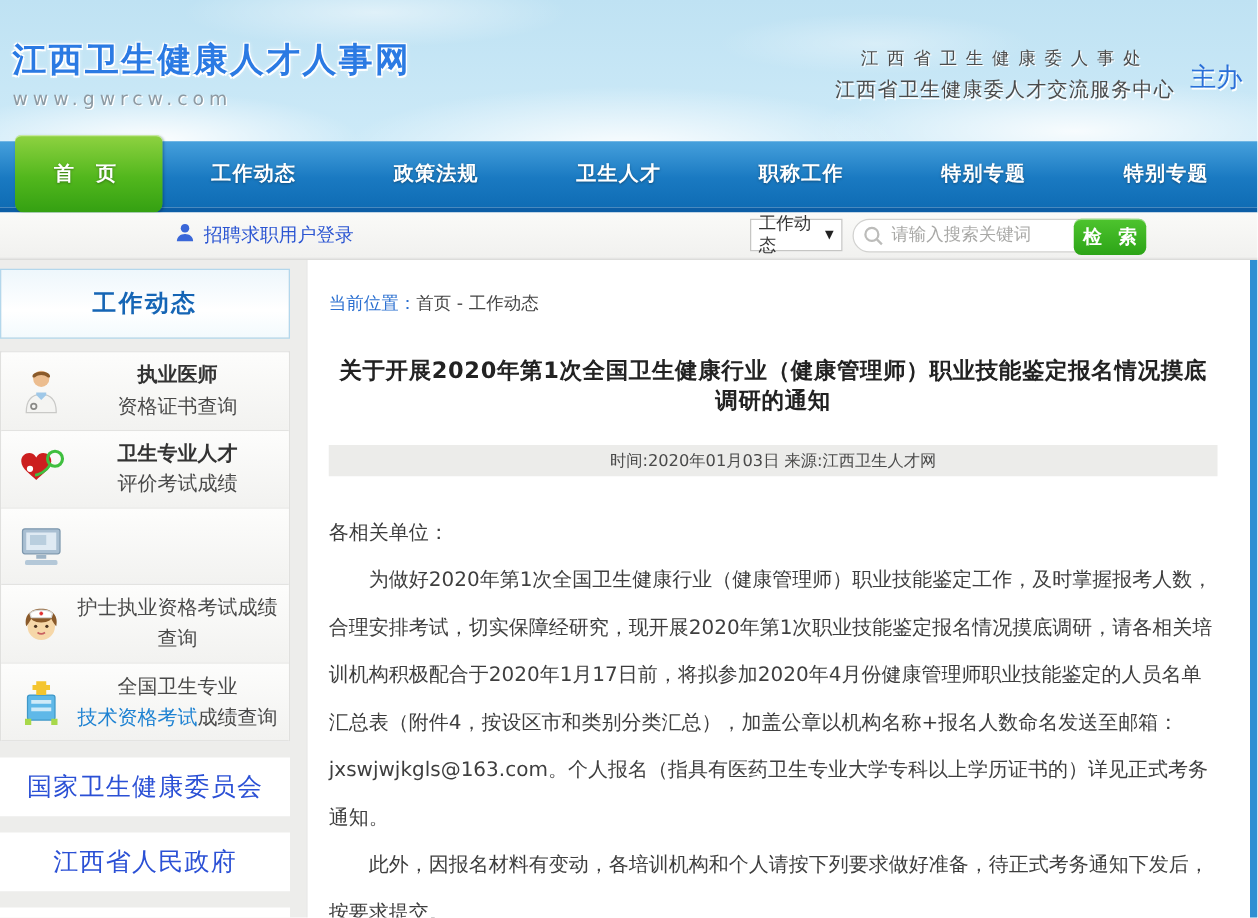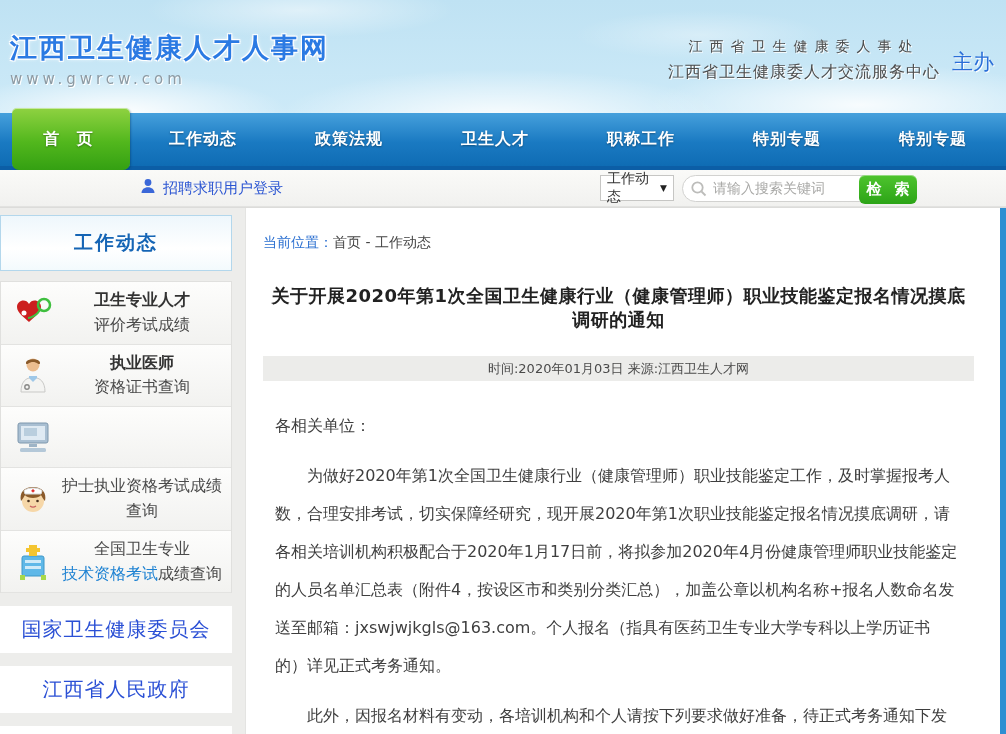--- a/index.html
+++ b/index.html
@@ -117,21 +117,21 @@
   .article-title {
     margin-top:32px; text-align:center; font-size:18px; font-weight:bold; color:#222;
     letter-spacing:.5px;
   }
   .meta-bar {
     margin-top:24px; height:25px; background:#ececea;
     display:flex; align-items:center; justify-content:center;
     font-size:13px; color:#4a4a4a;
   }
   .article { margin-top:26px; font-size:16px; color:#3e3e3e; line-height:38px; }
-  .article p { margin:12px; }
+  .article p { margin:0; }
   .article p.indent { text-indent:2em; }
 </style>
 </head>
 <body>
 
 <div class="page">
 
   <div class="sky">
     <div class="logo">
       <div class="logo-title">江西卫生健康人才人事网</div>
@@ -183,46 +183,46 @@
   </div>
 
   <div class="lower">
 
     <div class="rail">
       <div class="side-head">工作动态</div>
 
       <div class="tools">
         <div class="tool">
           <span class="tool-icon">
-            <svg width="40" height="36" viewBox="0 0 40 36">
-              <path d="M4 12c0-7 9-9 12-3 3-6 12-4 12 3 0 6-8 11-12 15C12 23 4 18 4 12z" fill="#cc1f1f"></path>
-              <circle cx="11" cy="18" r="2.5" fill="#fff"></circle>
-              <circle cx="31" cy="10" r="6" fill="none" stroke="#3fbf3f" stroke-width="2.5"></circle>
-              <path d="M27 15c-3 5-9 8-12 8" fill="none" stroke="#3fbf3f" stroke-width="2.2"></path>
-            </svg>
-          </span>
-          <span class="tool-text">
-            <span class="t-bold">卫生专业人才</span><br>
-            <span>评价考试成绩</span>
-          </span>
-        </div>
-
-        <div class="tool">
-          <span class="tool-icon">
             <svg width="36" height="38" viewBox="0 0 36 38">
               <circle cx="18" cy="9" r="6.5" fill="#ecbd8f"></circle>
               <path d="M11 6.5c1-4 13-4.5 14 0 .3 1.5-1 2-2 1.2-3-2.4-7-2.4-10 0-1 .8-2.3.3-2-1.2z" fill="#8a5a2a"></path>
               <path d="M6 36c0-10 4.5-14.5 12-14.5S30 26 30 36z" fill="#f4f4f2" stroke="#c9c9c7"></path>
               <path d="M14 22l4 4 4-4v-2h-8z" fill="#9fc8e8"></path>
               <circle cx="12" cy="31" r="2.2" fill="none" stroke="#8a8a88" stroke-width="1.4"></circle>
             </svg>
           </span>
           <span class="tool-text">
             <span class="t-bold">执业医师</span><br>
             <span>资格证书查询</span>
+          </span>
+        </div>
+
+        <div class="tool">
+          <span class="tool-icon">
+            <svg width="40" height="36" viewBox="0 0 40 36">
+              <path d="M4 12c0-7 9-9 12-3 3-6 12-4 12 3 0 6-8 11-12 15C12 23 4 18 4 12z" fill="#cc1f1f"></path>
+              <circle cx="11" cy="18" r="2.5" fill="#fff"></circle>
+              <circle cx="31" cy="10" r="6" fill="none" stroke="#3fbf3f" stroke-width="2.5"></circle>
+              <path d="M27 15c-3 5-9 8-12 8" fill="none" stroke="#3fbf3f" stroke-width="2.2"></path>
+            </svg>
+          </span>
+          <span class="tool-text">
+            <span class="t-bold">卫生专业人才</span><br>
+            <span>评价考试成绩</span>
           </span>
         </div>
 
         <div class="tool">
           <span class="tool-icon">
             <svg width="38" height="34" viewBox="0 0 38 34">
               <rect x="4" y="3" width="30" height="20" rx="2" fill="#a9bfd2" stroke="#7e98ae"></rect>
               <rect x="7" y="6" width="24" height="14" fill="#dfeaf3"></rect>
               <rect x="10" y="8" width="13" height="8" fill="#b9cede"></rect>
               <rect x="15" y="24" width="8" height="3" fill="#9eb4c6"></rect>

